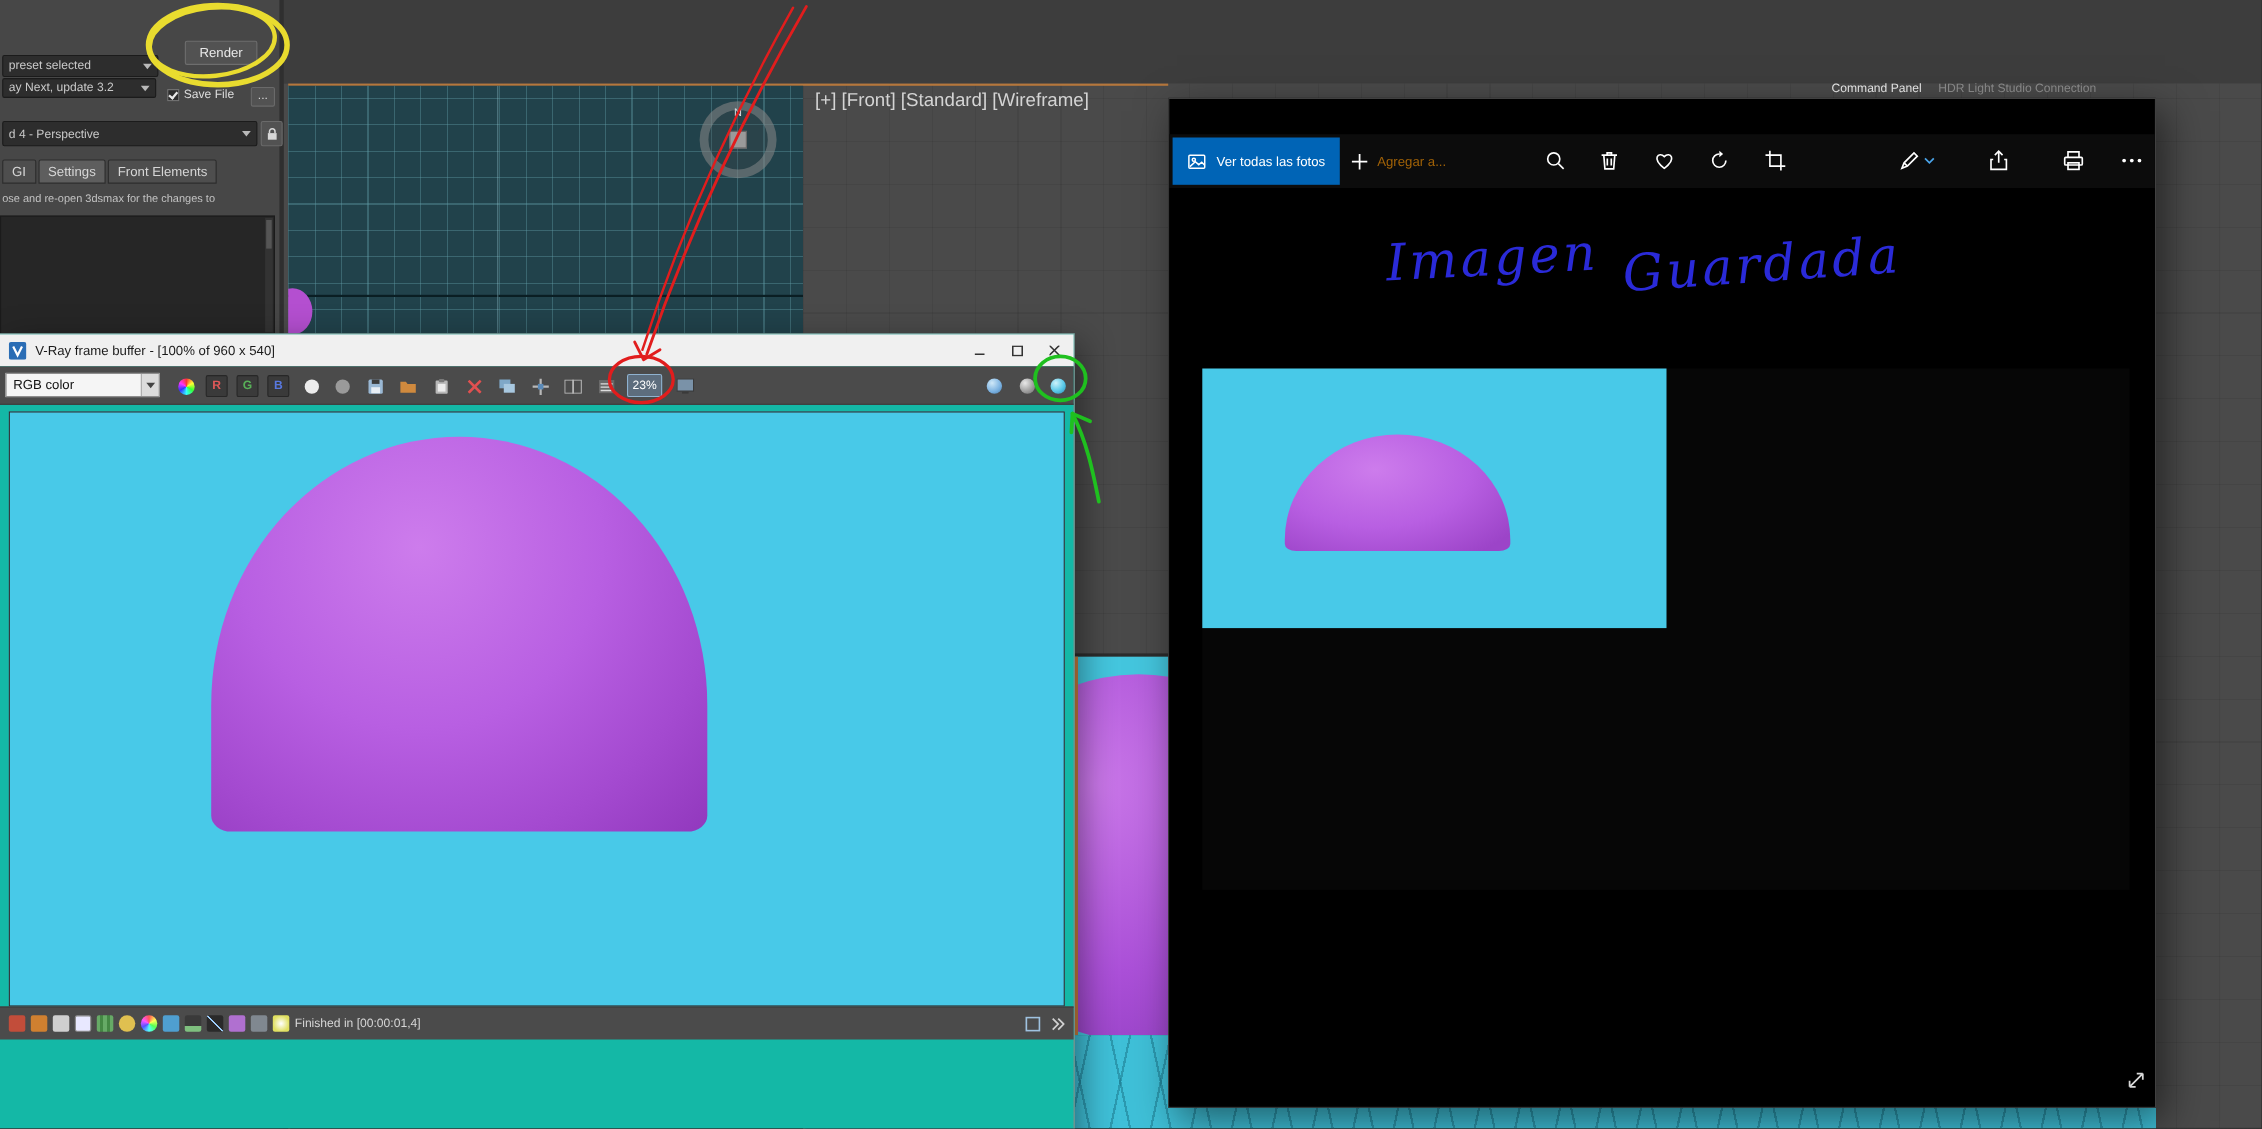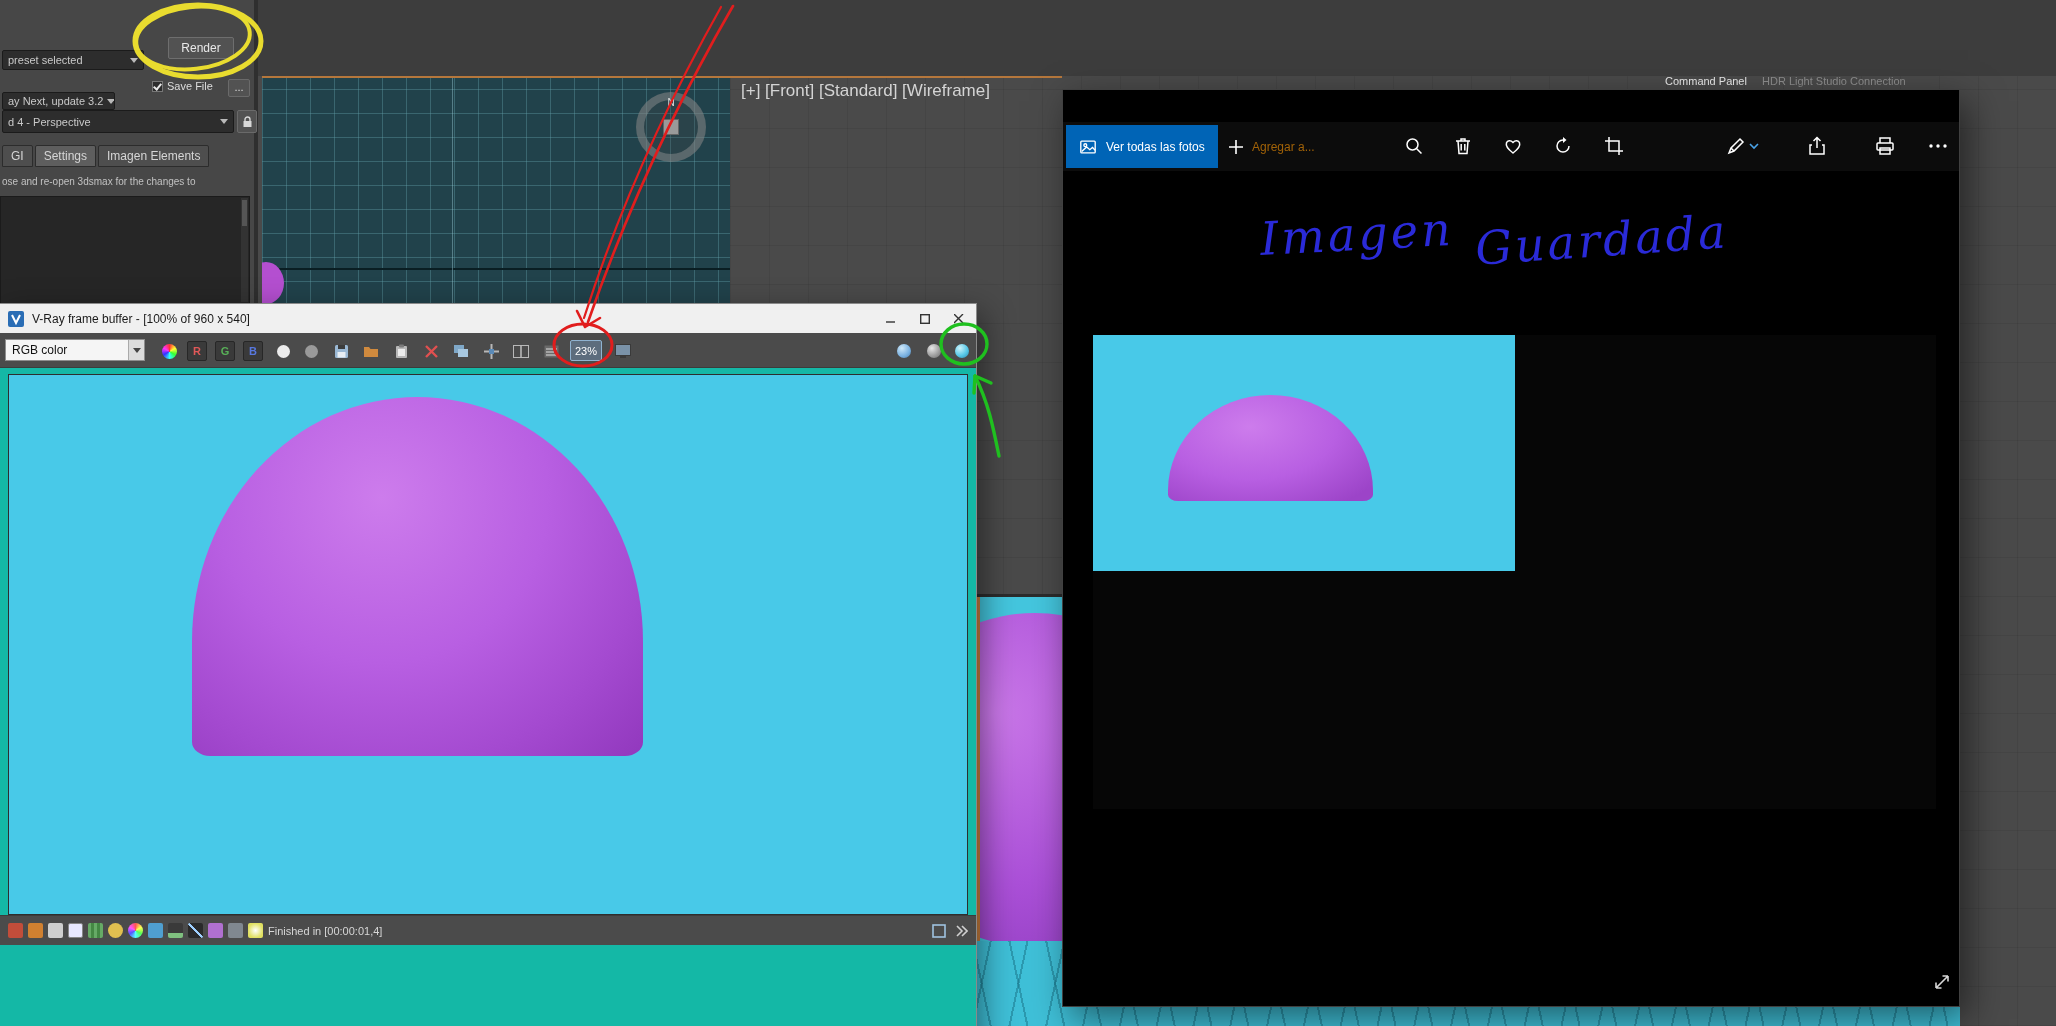--- a/index.html
+++ b/index.html
@@ -80,21 +80,21 @@
   <div class="a" style="left:0;top:0;width:258px;height:1026px;background:#474747;border-right:4px solid #2f2f2f">
 
     <div class="a" style="left:168px;top:37px;width:66px;height:22px;background:#525252;border:1px solid #6e6e6e;
                 color:#e8e8e8;font-size:12px;border-radius:2px;display:flex;align-items:center;justify-content:center">Render</div>
 
     <div class="dd" style="left:2px;top:50px;width:142px;height:20px">
       <span>preset selected</span>
       <span class="ddarr"></span>
     </div>
 
-    <div class="dd" style="left:2px;top:92px;width:113px;height:18px">
+    <div class="dd" style="left:2px;top:71px;width:140px;height:18px">
       <span>ay Next, update 3.2</span>
       <span class="ddarr"></span>
     </div>
 
     <div class="a" style="left:152px;top:80px;display:flex;align-items:center;gap:4px">
       <span style="width:11px;height:11px;background:#2d2d2d;border:1px solid #777;position:relative;display:inline-block">
         <span style="position:absolute;left:2px;top:0;width:5px;height:8px;border-right:2px solid #e8e8e8;
                      border-bottom:2px solid #e8e8e8;transform:rotate(40deg)"></span>
       </span>
       <span class="lbl" style="font-size:11px;color:#ddd">Save File</span>
@@ -111,21 +111,21 @@
                 border-radius:2px;display:flex;align-items:center;justify-content:center">
       <svg width="11" height="12" viewBox="0 0 11 12">
         <rect x="1.5" y="5" width="8" height="6" fill="#d8d8d8"></rect>
         <path d="M3 5 V3.5 A2.5 2.5 0 0 1 8 3.5 V5" fill="none" stroke="#d8d8d8" stroke-width="1.4"></path>
       </svg>
     </div>
 
     <div class="a" style="left:2px;top:145px;display:flex;gap:2px">
       <div class="tab">GI</div>
       <div class="tab tab-active">Settings</div>
-      <div class="tab">Imagen Elements</div>
+      <div class="tab">Front Elements</div>
     </div>
 
     <div class="a" style="left:2px;top:176px;width:254px;font-size:10px;color:#c2c2c2">ose and re-open 3dsmax for the changes to</div>
 
     <div class="a" style="left:0;top:196px;width:250px;height:108px;background:#262626;border:1px solid #1b1b1b">
       <div class="a" style="right:1px;top:1px;width:7px;height:104px;background:#333">
         <div class="a" style="left:1px;top:2px;width:5px;height:26px;background:#555"></div>
       </div>
     </div>
 

